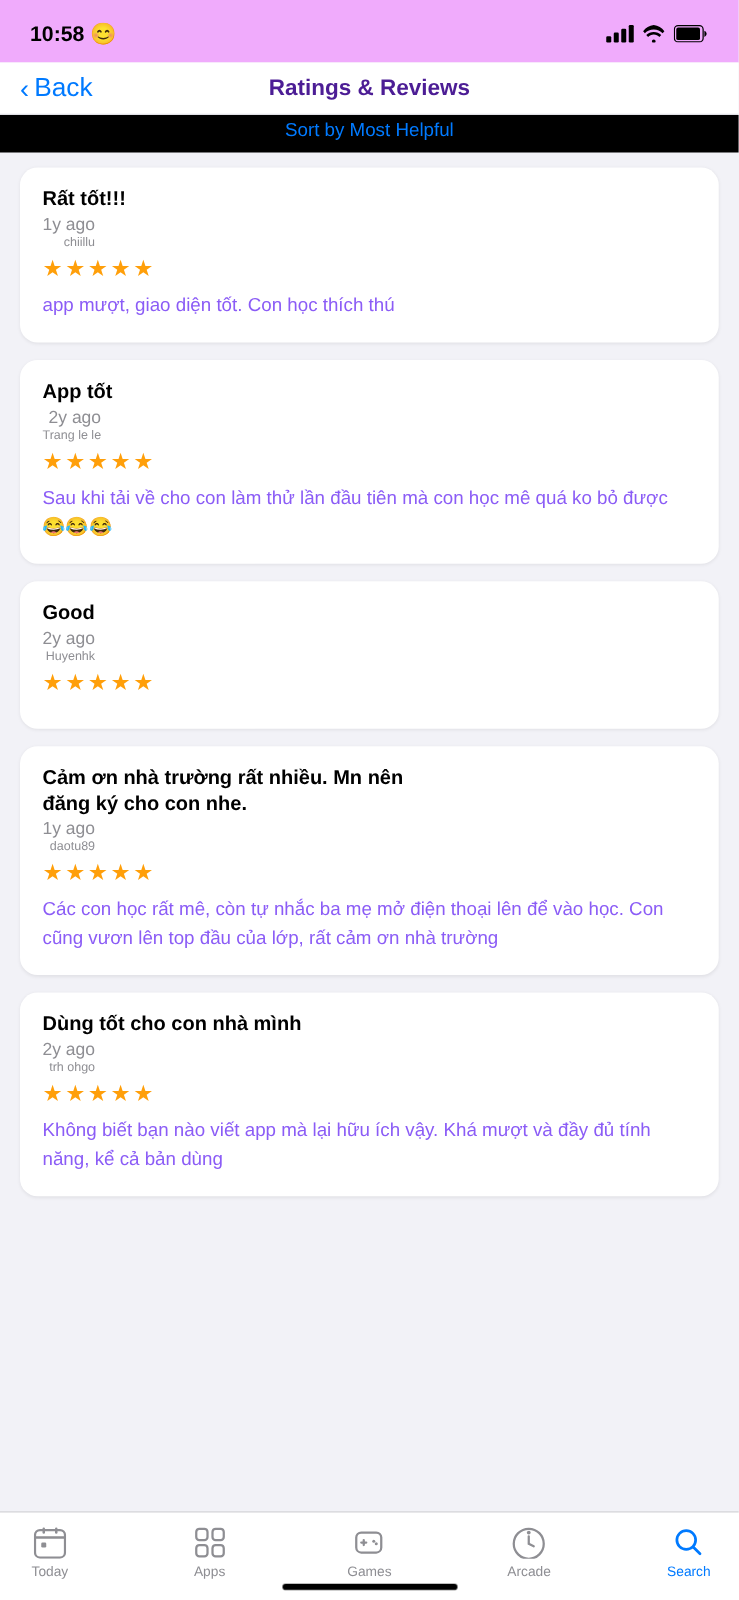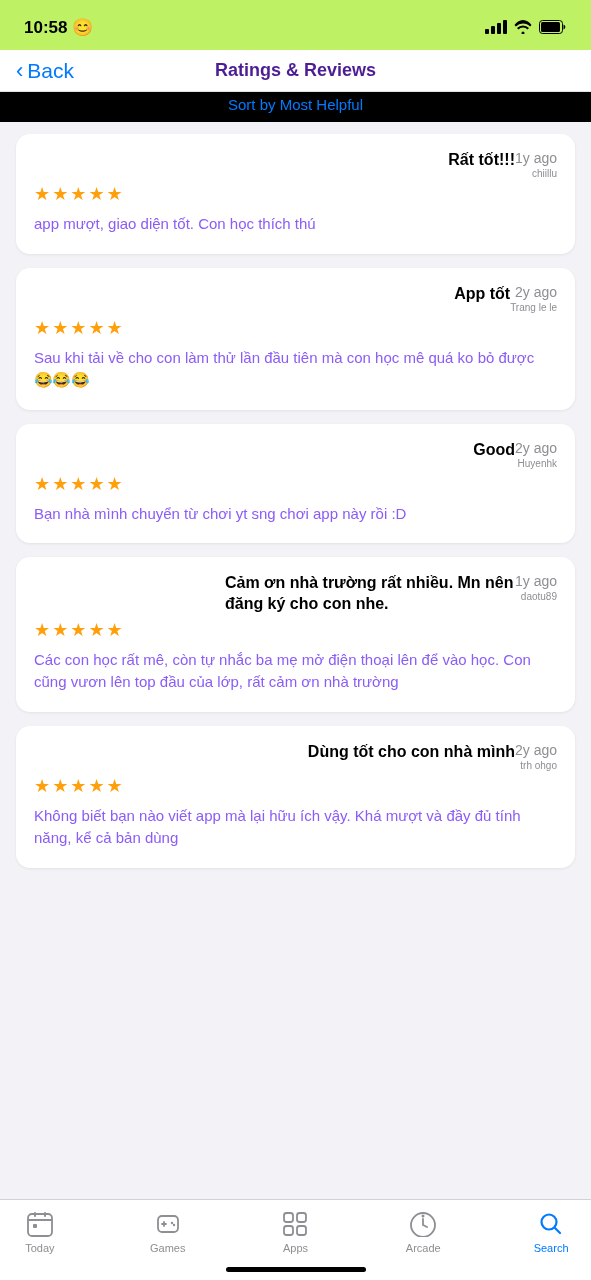--- a/index.html
+++ b/index.html
@@ -12,21 +12,21 @@
       position: relative;
       overflow-x: hidden;
     }
 
     
     .status-bar {
       display: flex;
       justify-content: space-between;
       align-items: center;
       padding: 10px 24px 6px 24px;
-      background: #bef264;
+      background: #f0abfc;
       height: 50px;
     }
     .status-time {
       font-size: 17px;
       font-weight: 600;
       color: #000;
     }
     .status-icons {
       display: flex;
       align-items: center;
@@ -102,20 +102,21 @@
       background: #fff;
       border-radius: 14px;
       padding: 16px 18px 18px 18px;
       box-shadow: 0 1px 3px rgba(0,0,0,0.07);
     }
     .review-header {
       display: flex;
       justify-content: flex-end;
       align-items: flex-start;
       margin-bottom: 4px;
+      flex-direction: column;
     }
     .review-title {
       font-size: 16px;
       font-weight: 700;
       color: #000;
       max-width: 340px;
       line-height: 1.3;
     }
     .review-meta {
       display: flex;
@@ -150,21 +151,21 @@
     .tab-bar {
       position: fixed;
       bottom: 0;
       left: 0;
       width: 591px;
       background: #fff;
       border-top: 1px solid #d1d1d6;
       display: flex;
       justify-content: space-around;
       align-items: flex-start;
-      padding: 10px 0 26px 0;
+      padding: 10px 0 16px 0;
       z-index: 100;
       gap: 48px;
     }
     .tab-item {
       display: flex;
       flex-direction: column;
       align-items: center;
       gap: 4px;
       flex: 1;
       cursor: pointer;
@@ -286,21 +287,20 @@
         <span class="review-author">Huyenhk</span>
       </div>
     </div>
     <div class="review-stars">
       <span class="star">★</span>
       <span class="star">★</span>
       <span class="star">★</span>
       <span class="star">★</span>
       <span class="star">★</span>
     </div>
-    <p class="review-body">Bạn nhà mình chuyển từ chơi yt sng chơi app này rồi :D</p>
   </div>
 
   <div class="review-card">
     <div class="review-header">
       <span class="review-title" style="max-width:290px;">Cảm ơn nhà trường rất nhiều. Mn nên đăng ký cho con nhe.</span>
       <div class="review-meta">
         <span class="review-time">1y ago</span>
         <span class="review-author">daotu89</span>
       </div>
     </div>
@@ -346,40 +346,40 @@
         <rect x="17" y="1" width="2" height="5" rx="1" fill="#8e8e93"></rect>
         <rect x="1" y="8" width="24" height="2" fill="#8e8e93"></rect>
         <rect x="6" y="13" width="4" height="4" rx="1" fill="#8e8e93"></rect>
       </svg>
     </div>
     <span class="tab-label">Today</span>
   </div>
 
   <div class="tab-item">
     <div class="tab-icon">
+      <svg width="26" height="26" viewBox="0 0 26 26" fill="none">
+        <rect x="2" y="2" width="9" height="9" rx="2.5" stroke="#8e8e93" stroke-width="1.8" fill="none"></rect>
+        <rect x="15" y="2" width="9" height="9" rx="2.5" stroke="#8e8e93" stroke-width="1.8" fill="none"></rect>
+        <rect x="2" y="15" width="9" height="9" rx="2.5" stroke="#8e8e93" stroke-width="1.8" fill="none"></rect>
+        <rect x="15" y="15" width="9" height="9" rx="2.5" stroke="#8e8e93" stroke-width="1.8" fill="none"></rect>
+      </svg>
+    </div>
+    <span class="tab-label">Apps</span>
+  </div>
+
+  <div class="tab-item">
+    <div class="tab-icon">
       <svg width="28" height="24" viewBox="0 0 28 24" fill="none">
         <path d="M4 8c0-2.2 1.8-4 4-4h12c2.2 0 4 1.8 4 4v8c0 2.2-1.8 4-4 4H8c-2.2 0-4-1.8-4-4V8z" stroke="#8e8e93" stroke-width="1.8" fill="none"></path>
         <path d="M10 10v4M8 12h4" stroke="#8e8e93" stroke-width="1.8" stroke-linecap="round"></path>
         <circle cx="18" cy="11" r="1.2" fill="#8e8e93"></circle>
         <circle cx="20" cy="13" r="1.2" fill="#8e8e93"></circle>
       </svg>
     </div>
     <span class="tab-label">Games</span>
-  </div>
-
-  <div class="tab-item">
-    <div class="tab-icon">
-      <svg width="26" height="26" viewBox="0 0 26 26" fill="none">
-        <rect x="2" y="2" width="9" height="9" rx="2.5" stroke="#8e8e93" stroke-width="1.8" fill="none"></rect>
-        <rect x="15" y="2" width="9" height="9" rx="2.5" stroke="#8e8e93" stroke-width="1.8" fill="none"></rect>
-        <rect x="2" y="15" width="9" height="9" rx="2.5" stroke="#8e8e93" stroke-width="1.8" fill="none"></rect>
-        <rect x="15" y="15" width="9" height="9" rx="2.5" stroke="#8e8e93" stroke-width="1.8" fill="none"></rect>
-      </svg>
-    </div>
-    <span class="tab-label">Apps</span>
   </div>
 
   <div class="tab-item">
     <div class="tab-icon">
       <svg width="28" height="26" viewBox="0 0 28 26" fill="none">
         <path d="M14 2C7.4 2 2 7.4 2 14s5.4 12 12 12 12-5.4 12-12S20.6 2 14 2z" stroke="#8e8e93" stroke-width="1.8" fill="none"></path>
         <path d="M14 8v6l4 2" stroke="#8e8e93" stroke-width="1.8" stroke-linecap="round"></path>
         <circle cx="14" cy="5" r="1.5" fill="#8e8e93"></circle>
       </svg>
     </div>

